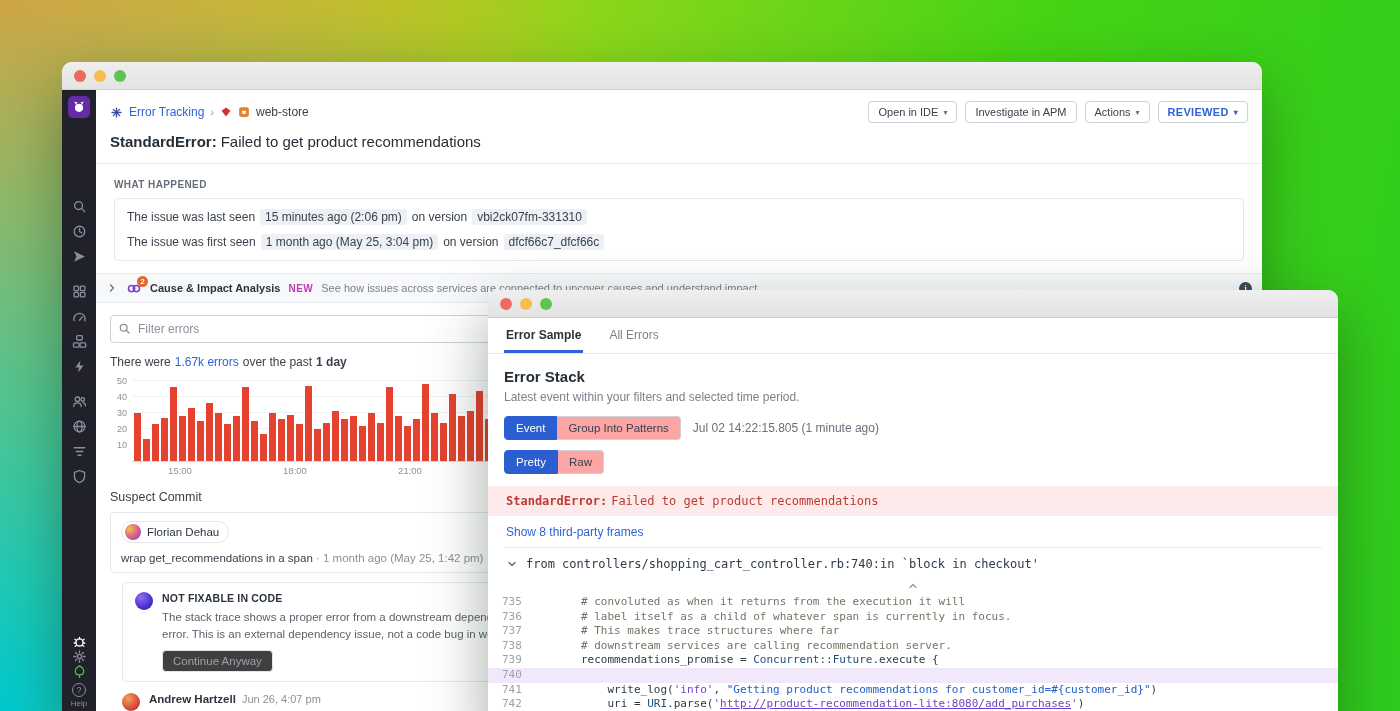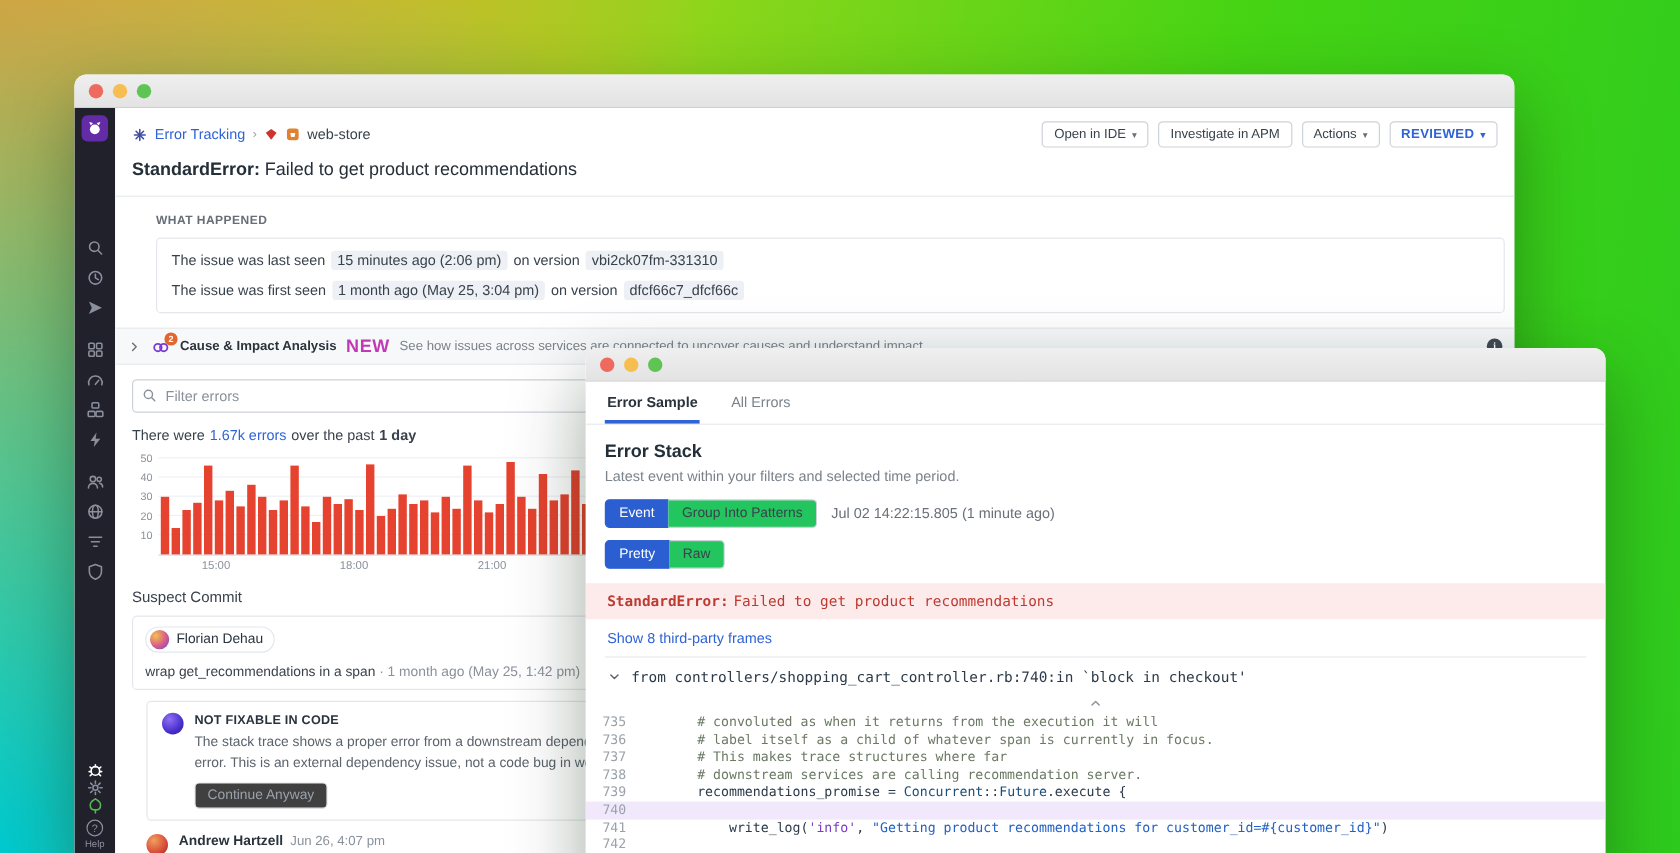--- a/index.html
+++ b/index.html
@@ -56,37 +56,37 @@
   .actions { display:flex; align-items:center; gap:8px; }
   .btn { font-size:11px; color:#39424c; background:#fff; border:1px solid #cdd2d9;
     border-radius:4px; padding:4px 9px; display:flex; align-items:center; gap:5px; cursor:pointer; }
   .btn .caret { font-size:8px; color:#69707a; }
   .btn.reviewed { color:#2f63d6; font-weight:700; letter-spacing:.3px; }
   .btn.reviewed .caret { color:#2f63d6; }
 
   .issue-title { padding:10px 14px 13px; font-size:15px; color:#252f38; border-bottom:1px solid #e7eaee; }
   .issue-title b { font-weight:700; margin-right:4px; }
 
-  .section { padding:15px 8px 0;margin-left:26px; }
+  .section { padding:15px 18px 0; }
   .section-label { font-size:10px; font-weight:700; color:#666e77; letter-spacing:.4px; }
   .info-card { margin-top:8px; border:1px solid #e3e7ec; border-radius:4px; padding:10px 12px;
     display:flex; flex-direction:column; gap:9px; font-size:12px; color:#39424c; }
   .wh-row { display:flex; align-items:center; gap:5px; }
   .chip { background:#edf0f4; border-radius:3px; padding:1px 5px; }
 
   .cause-row { margin-top:12px; background:#f7f8fa; border-top:1px solid #e7eaee; border-bottom:1px solid #e7eaee;
     display:flex; align-items:center; gap:8px; padding:6px 10px; font-size:11px; color:#69707a; cursor:pointer; }
   .chev svg, .chev-down svg { width:12px; height:12px; display:block; }
   .cause-icon { position:relative; width:16px; height:16px; }
   .cause-icon svg { width:16px; height:16px; display:block; }
   .badge2 { position:absolute; top:-4px; right:-6px; width:11px; height:11px; background:#e1672f;
     color:#fff; font-style:normal; font-size:7.5px; font-weight:700; border-radius:50%;
     display:flex; align-items:center; justify-content:center; }
   .cause-title { font-weight:700; color:#2a333c; }
-  .new-tag { color:#c13ab5; font-weight:700; font-size:15px; letter-spacing:.5px; }
+  .new-tag { color:#c13ab5; font-weight:700; font-size:10px; letter-spacing:.5px; }
   .cause-desc { color:#7a828b; }
   .info-dot { margin-left:auto; width:13px; height:13px; border-radius:50%; background:#3f4a55;
     color:#fff; font-size:8px; font-weight:700; display:flex; align-items:center; justify-content:center;
     font-family:"Liberation Serif",serif; }
 
   .filter-wrap { margin:12px 14px 0; position:relative; }
   .filter-icon { position:absolute; left:8px; top:7px; }
   .filter-icon svg { width:13px; height:13px; display:block; }
   .filter-input { width:100%; height:28px; border:1px solid #cdd2d9; border-radius:4px;
     padding:0 10px 0 27px; font-size:12px; color:#39424c; outline:none; }
@@ -134,21 +134,21 @@
   .front-body { height:calc(100% - 28px); display:flex; flex-direction:column; }
   .tabs { display:flex; gap:24px; padding:0 16px; border-bottom:1px solid #e7eaee;text-align:center; }
   .tab { font-size:12px; color:#7a828b; padding:10px 2px 8px; border-bottom:3px solid transparent; cursor:pointer; }
   .tab.active { color:#2a333c; font-weight:600; border-bottom-color:#2f63d6; }
   .front-main { padding:14px 16px 0; flex:1; overflow:hidden; display:flex; flex-direction:column; }
   .stack-title { font-size:15px; font-weight:700; color:#252f38; }
   .stack-sub { margin-top:5px; font-size:12px; color:#7a828b; }
   .row-controls { margin-top:12px; display:flex; align-items:center; gap:12px; }
   .row-controls.second { margin-top:10px; }
   .seg { display:flex; }
-  .seg-btn { font-size:11.5px; padding:5px 11px; border:1px solid #cdd2d9; background:#22c55e; color:#39424c; cursor:pointer; }
+  .seg-btn { font-size:11.5px; padding:5px 11px; border:1px solid #cdd2d9; background:#fca5a5; color:#39424c; cursor:pointer; }
   .seg-btn:first-child { border-radius:4px 0 0 4px; }
   .seg-btn:last-child { border-radius:0 4px 4px 0; border-left-width:0; }
   .seg-btn.active { background:#2a5ed1; border-color:#2a5ed1; color:#fff; }
   .timestamp { font-size:12px; color:#69707a; }
 
   .err-banner { margin:12px -16px 0; background:#fdebec; padding:8px 18px;
     font-family:"DejaVu Sans Mono",monospace; font-size:12px; color:#bd3a31; }
   .err-banner b { font-weight:700; margin-right:4px; }
   .frames-link { display:block; padding:9px 2px 8px; font-size:12px; color:#2f63d6; cursor:pointer; text-decoration:none; }
   .frame-row { border-top:1px solid #e7eaee; padding:9px 2px; display:flex; align-items:center; gap:8px;
@@ -587,17 +587,18 @@
           </div>
           <div class="code-row hl">
             <span class="ln">740</span>
           </div>
           <div class="code-row">
             <span class="ln">741</span>
             <span class="code-text"><span class="tk-code">            write_log(</span><span class="tk-str1">'info'</span><span class="tk-code">, </span><span class="tk-str2">"Getting product recommendations for customer_id=#{customer_id}"</span><span class="tk-code">)</span></span>
           </div>
           <div class="code-row">
             <span class="ln">742</span>
+            <span class="code-text"><span class="tk-code">            uri = </span><span class="tk-const">URI</span><span class="tk-code">.parse(</span><span class="tk-str1">'</span><span class="tk-link">http://product-recommendation-lite:8080/add_purchases</span><span class="tk-str1">'</span><span class="tk-code">)</span></span>
           </div>
         </div>
     </div>
   </div>
 </div>
 
 </body></html>

